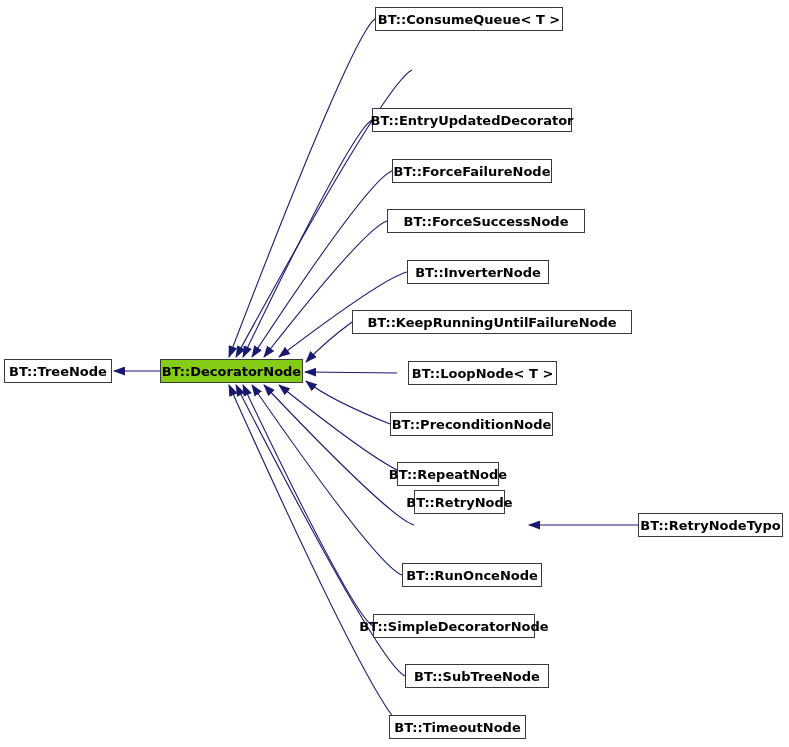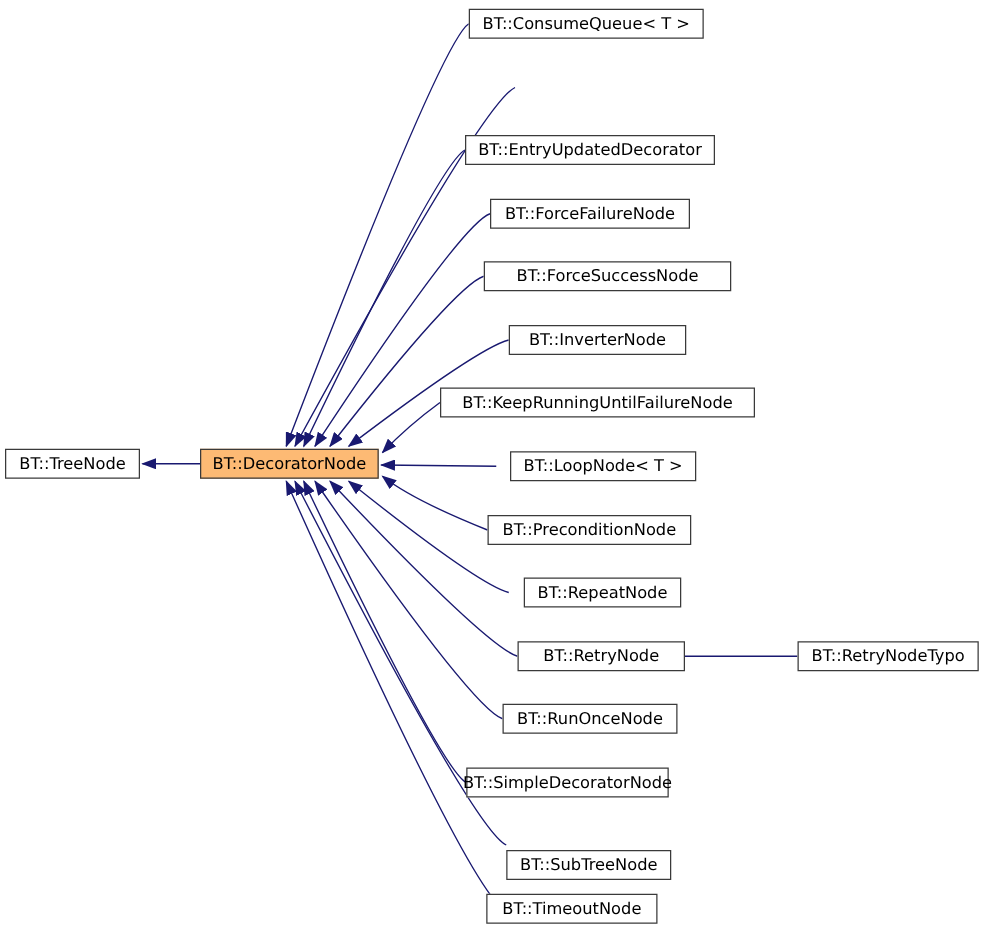--- a/index.html
+++ b/index.html
@@ -16,23 +16,24 @@
     position:absolute;
     height:24px;
     box-sizing:border-box;
     background:#ffffff;
     border:1.2px solid #3a3a3a;
     display:flex;align-items:center;justify-content:center;
     font-size:13px;color:#000000;
     white-space:nowrap;
     cursor:pointer;
     z-index:2;
+    font-weight:bold;
   }
   .node.current{
-    background:#fdba74;
+    background:#84cc16;
     border-width:1.8px;
     cursor:default;
   }
 </style>
 </head>
 <body>
 
 <div class="canvas">
 
   <svg class="edges" viewBox="0 0 789 747">
@@ -68,33 +69,33 @@
 
 
   <div class="node" style="left:372px;top:108px;width:200px">BT::EntryUpdatedDecorator</div>
 
   <div class="node" style="left:392px;top:159px;width:160px">BT::ForceFailureNode</div>
 
   <div class="node" style="left:387px;top:209px;width:198px">BT::ForceSuccessNode</div>
 
   <div class="node" style="left:407px;top:260px;width:142px">BT::InverterNode</div>
 
-  <div class="node" style="left:352px;top:310px;width:252px">BT::KeepRunningUntilFailureNode</div>
+  <div class="node" style="left:352px;top:310px;width:280px">BT::KeepRunningUntilFailureNode</div>
 
   <div class="node" style="left:408px;top:361px;width:149px">BT::LoopNode&lt; T &gt;</div>
 
   <div class="node" style="left:390px;top:412px;width:163px">BT::PreconditionNode</div>
 
-  <div class="node" style="left:419px;top:462px;width:126px">BT::RepeatNode</div>
+  <div class="node" style="left:397px;top:462px;width:102px">BT::RepeatNode</div>
 
-  <div class="node" style="left:414px;top:513px;width:134px">BT::RetryNode</div>
+  <div class="node" style="left:414px;top:490px;width:91px">BT::RetryNode</div>
 
   <div class="node" style="left:402px;top:563px;width:140px">BT::RunOnceNode</div>
 
   <div class="node" style="left:373px;top:614px;width:162px">BT::SimpleDecoratorNode</div>
 
-  <div class="node" style="left:405px;top:680px;width:132px">BT::SubTreeNode</div>
+  <div class="node" style="left:405px;top:664px;width:144px">BT::SubTreeNode</div>
 
   <div class="node" style="left:389px;top:715px;width:137px">BT::TimeoutNode</div>
 
   <div class="node" style="left:638px;top:513px;width:145px">BT::RetryNodeTypo</div>
 
 </div>
 
 </body></html>

